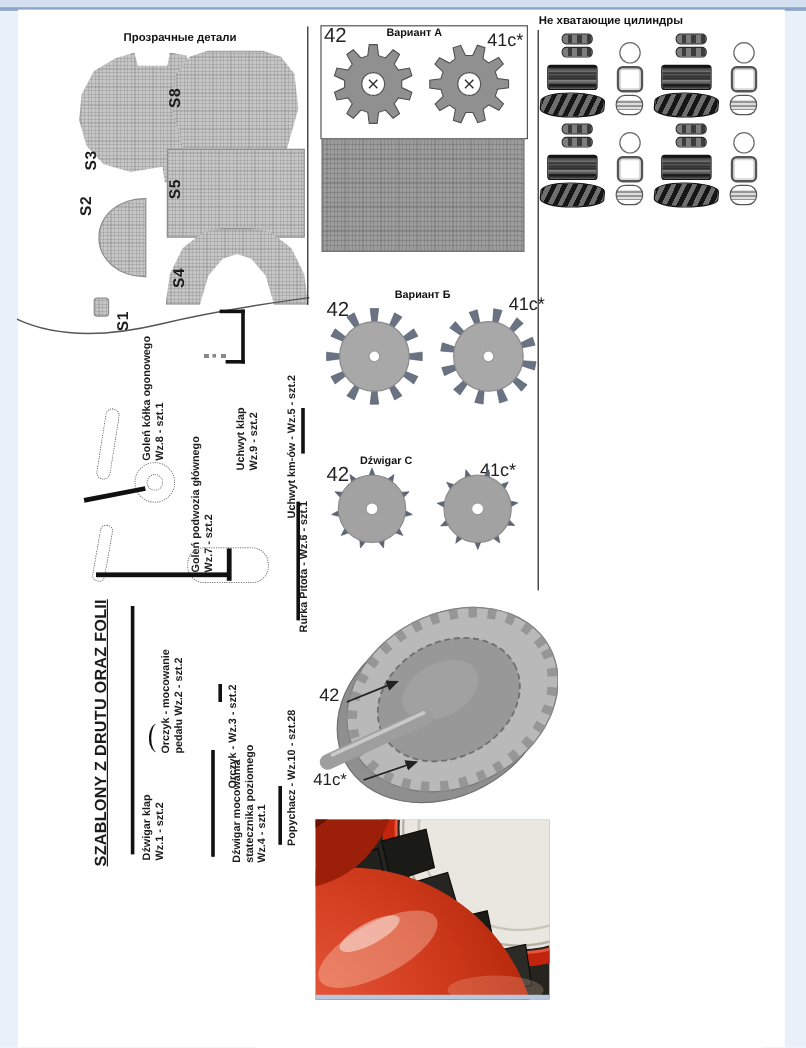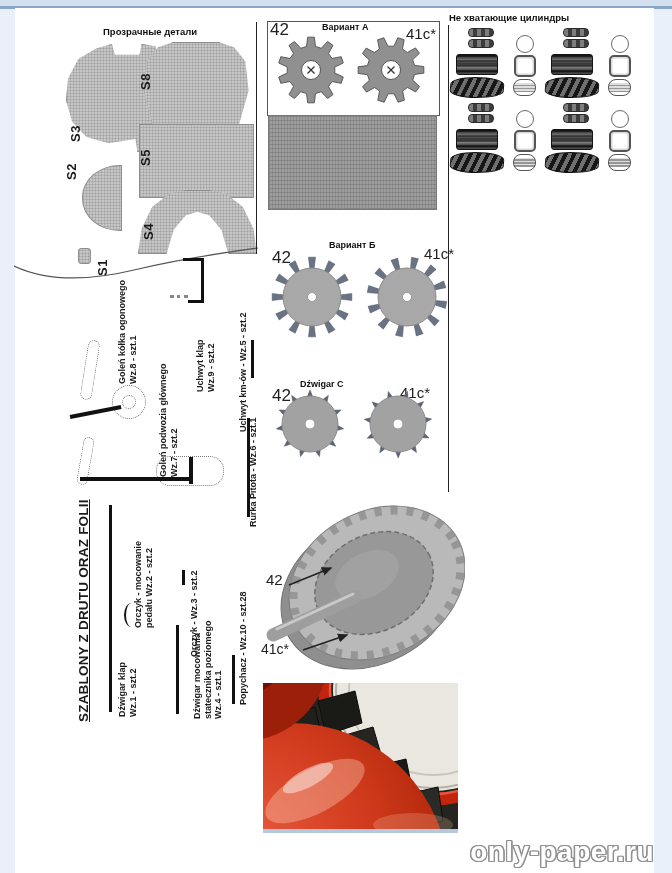--- a/index.html
+++ b/index.html
@@ -296,14 +296,13 @@
   <div class="abs" style="left:545px;top:101px;width:96px;height:72px;">
     <div class="pill" style="left:18px;top:2px;width:24px;height:7px;"></div>
     <div class="pill" style="left:18px;top:13px;width:24px;height:7px;"></div>
     <div class="circ" style="left:66px;top:9px;width:16px;height:16px;"></div>
     <div class="ribbed" style="left:6px;top:28px;width:40px;height:19px;"></div>
     <div class="rsq" style="left:64px;top:29px;width:18px;height:18px;"></div>
     <div class="wavy" style="left:0px;top:51px;width:52px;height:19px;"></div>
     <div class="spill" style="left:63px;top:53px;width:21px;height:15px;"></div>
   </div>
 
-  <div class="watermark" style="right:18px;top:836px;">only-paper.ru</div>
 </div>
 
 </body></html>

